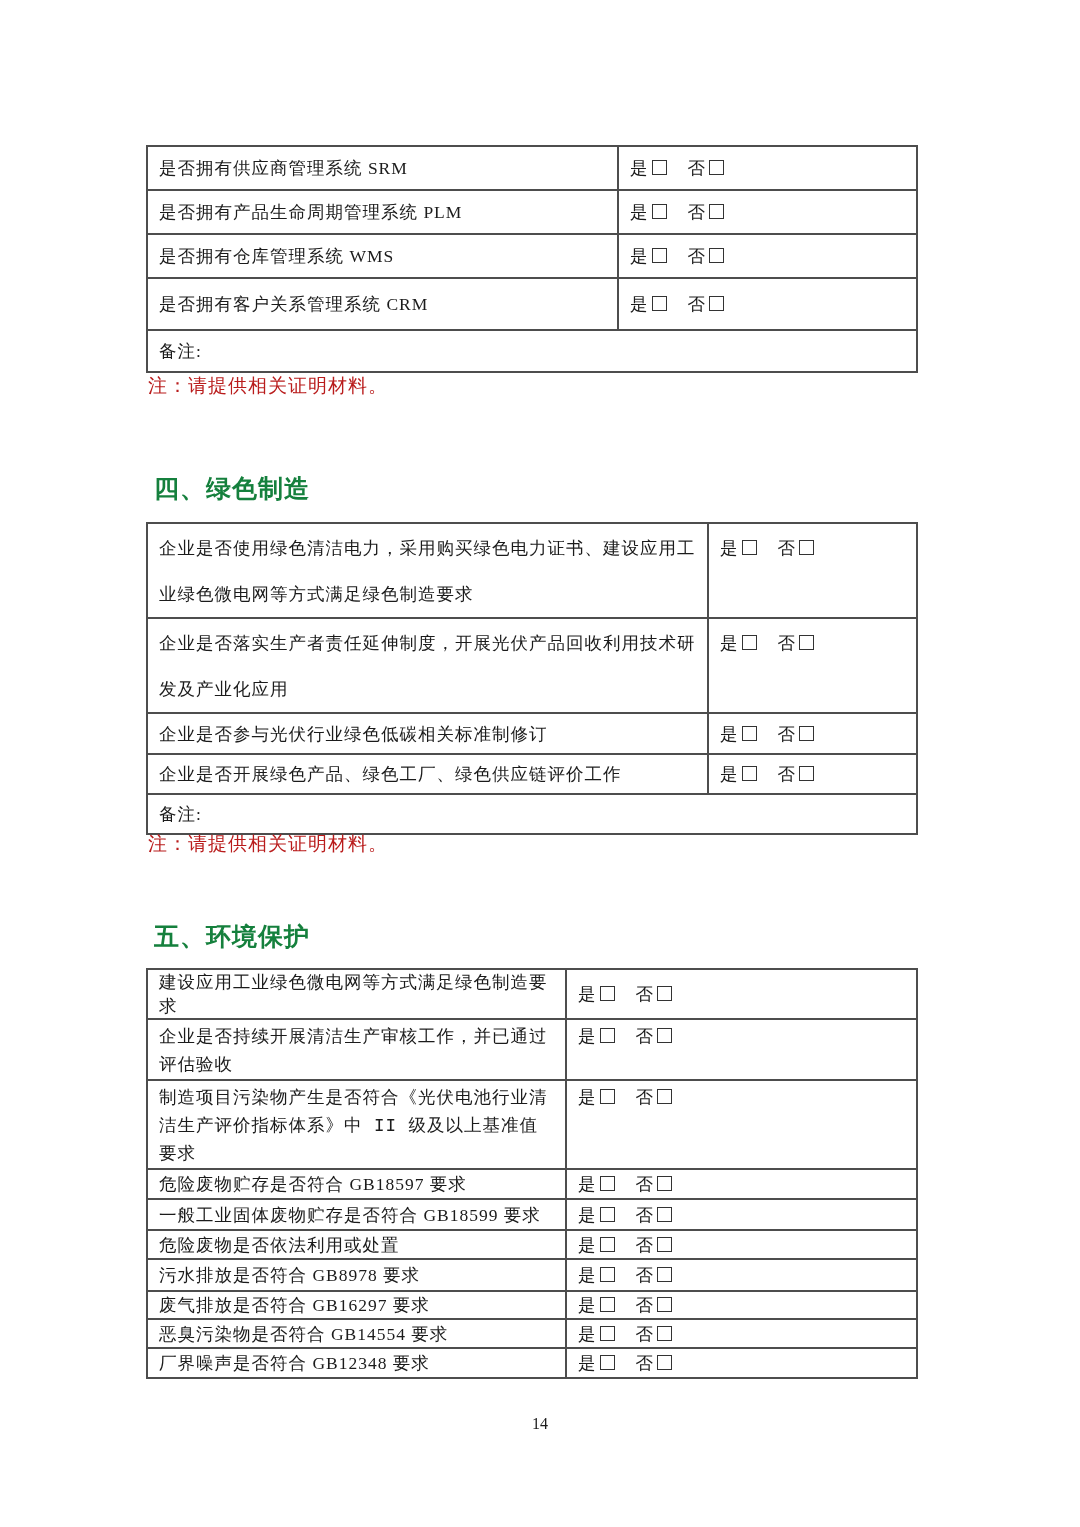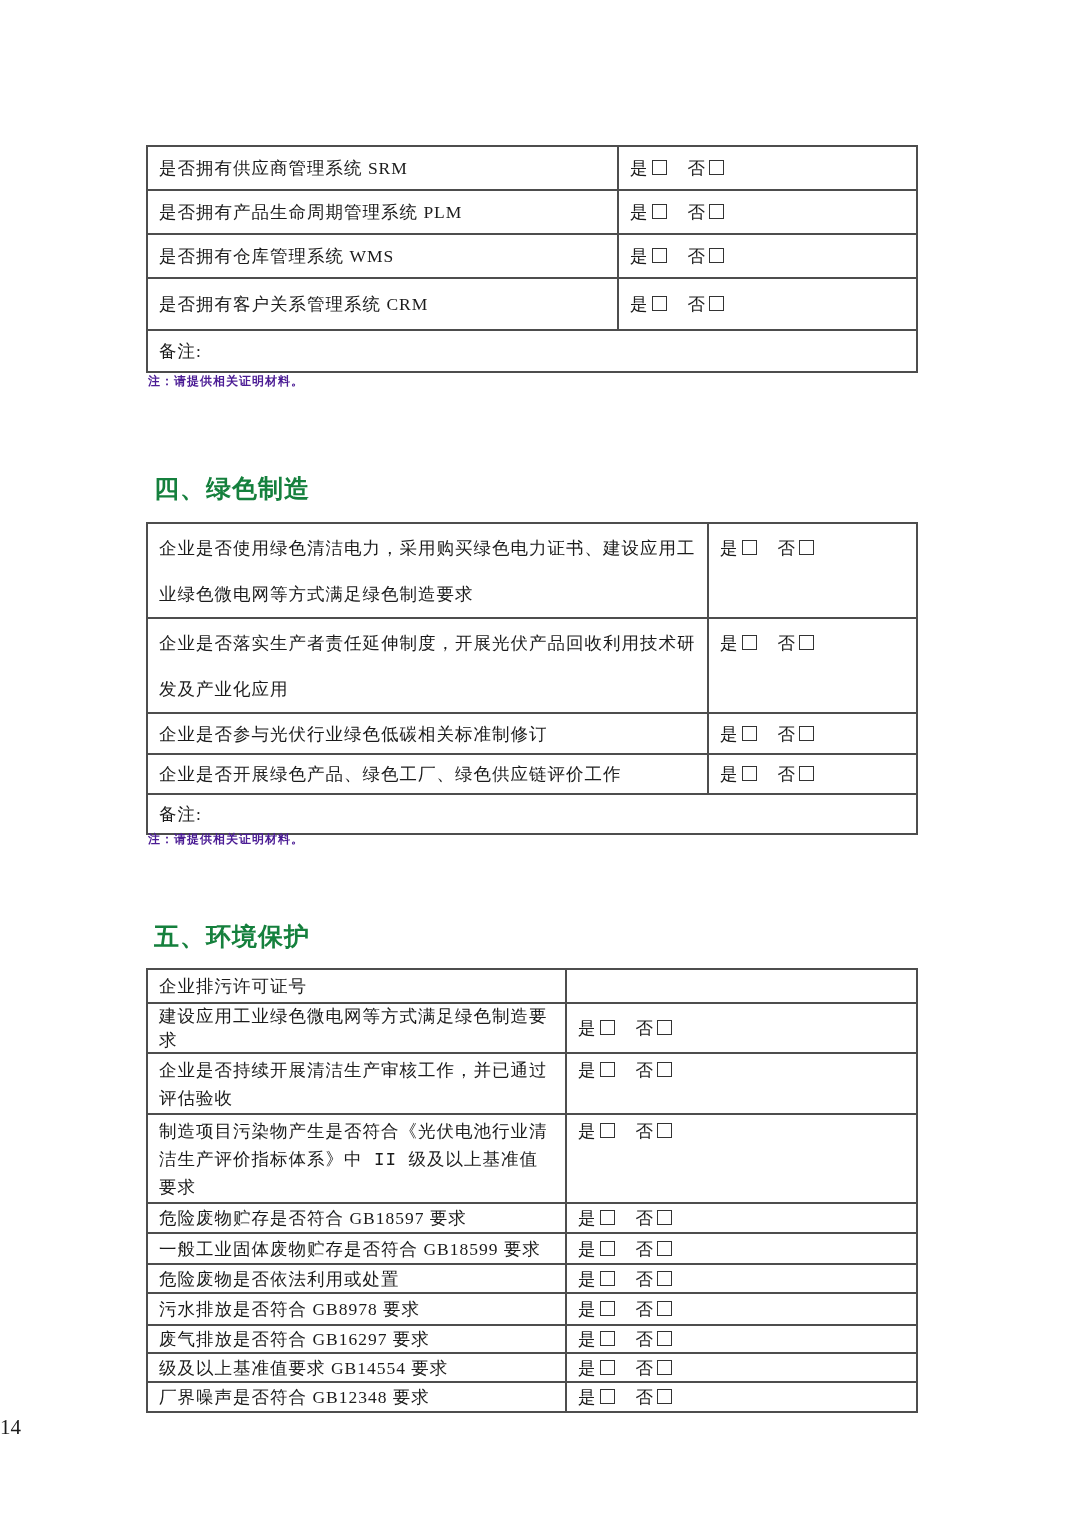--- a/index.html
+++ b/index.html
@@ -11,29 +11,29 @@
   #table1{top:145px}
   #table2{top:522px}
   #table3{top:968px}
   tr.multi2 td{vertical-align:top;line-height:46px;padding-top:1px;}
   tr.multi3 td{vertical-align:top;line-height:28px;padding-top:3px;font-family:Liberation Mono, monospace;}
   td.a{white-space:nowrap;}
   .opt{white-space:nowrap;}
   .opt + .opt{margin-left:21px;}
   .cb{display:inline-block;width:13px;height:13px;border:1.5px solid #333333;
       margin-left:3px;vertical-align:-1px;background:#ffffff;}
-  .note{position:absolute;left:148px;font-size:12px;letter-spacing:1px;color:#4c1d95;font-weight:bold;}
+  .note{position:absolute;left:148px;font-size:19px;letter-spacing:1px;color:#b91c1c;}
   #note1{top:373px}
   #note2{top:831px}
   h2.sec{position:absolute;left:154px;margin:0;font-family:"Liberation Sans","DejaVu Sans",sans-serif;
          font-weight:700;font-size:25px;line-height:1.15;color:#15803d;letter-spacing:1px;}
   #heading4{top:474px}
   #heading5{top:922px}
-  #pageno{position:absolute;top:1415px;left:0;width:100%;
-          font-size:21px;color:#1b1b1b;}
+  #pageno{position:absolute;top:1415px;left:0;width:100%;text-align:center;
+          font-size:16px;color:#1b1b1b;}
 </style>
 </head>
 <body>
 
 <div class="page">
 
   <table class="tbl" id="table1">
     <colgroup>
         <col style="width:471px">
         <col style="width:299px">
@@ -113,24 +113,20 @@
 
   <h2 class="sec" id="heading5">五、环境保护</h2>
 
   <table class="tbl" id="table3">
     <colgroup>
         <col style="width:419px">
         <col style="width:351px">
       </colgroup>
     <tbody>
       <tr style="height:34px">
-        <td class="q"><span>企业排污许可证号</span></td>
-        <td class="a"></td>
-      </tr>
-      <tr style="height:34px">
         <td class="q"><span>建设应用工业绿色微电网等方式满足绿色制造要求</span></td>
         <td class="a">
           <span class="opt"><span>是</span><span class="cb"></span></span><span class="opt"><span>否</span><span class="cb"></span></span>
         </td>
       </tr>
       <tr class="multi3" style="height:59px">
         <td class="q"><span>企业是否持续开展清洁生产审核工作，并已通过评估验收</span></td>
         <td class="a">
           <span class="opt"><span>是</span><span class="cb"></span></span><span class="opt"><span>否</span><span class="cb"></span></span>
         </td>
@@ -165,21 +161,21 @@
           <span class="opt"><span>是</span><span class="cb"></span></span><span class="opt"><span>否</span><span class="cb"></span></span>
         </td>
       </tr>
       <tr style="height:28px">
         <td class="q"><span>废气排放是否符合 GB16297 要求</span></td>
         <td class="a">
           <span class="opt"><span>是</span><span class="cb"></span></span><span class="opt"><span>否</span><span class="cb"></span></span>
         </td>
       </tr>
       <tr style="height:29px">
-        <td class="q"><span>级及以上基准值要求 GB14554 要求</span></td>
+        <td class="q"><span>恶臭污染物是否符合 GB14554 要求</span></td>
         <td class="a">
           <span class="opt"><span>是</span><span class="cb"></span></span><span class="opt"><span>否</span><span class="cb"></span></span>
         </td>
       </tr>
       <tr style="height:30px">
         <td class="q"><span>厂界噪声是否符合 GB12348 要求</span></td>
         <td class="a">
           <span class="opt"><span>是</span><span class="cb"></span></span><span class="opt"><span>否</span><span class="cb"></span></span>
         </td>
       </tr>

